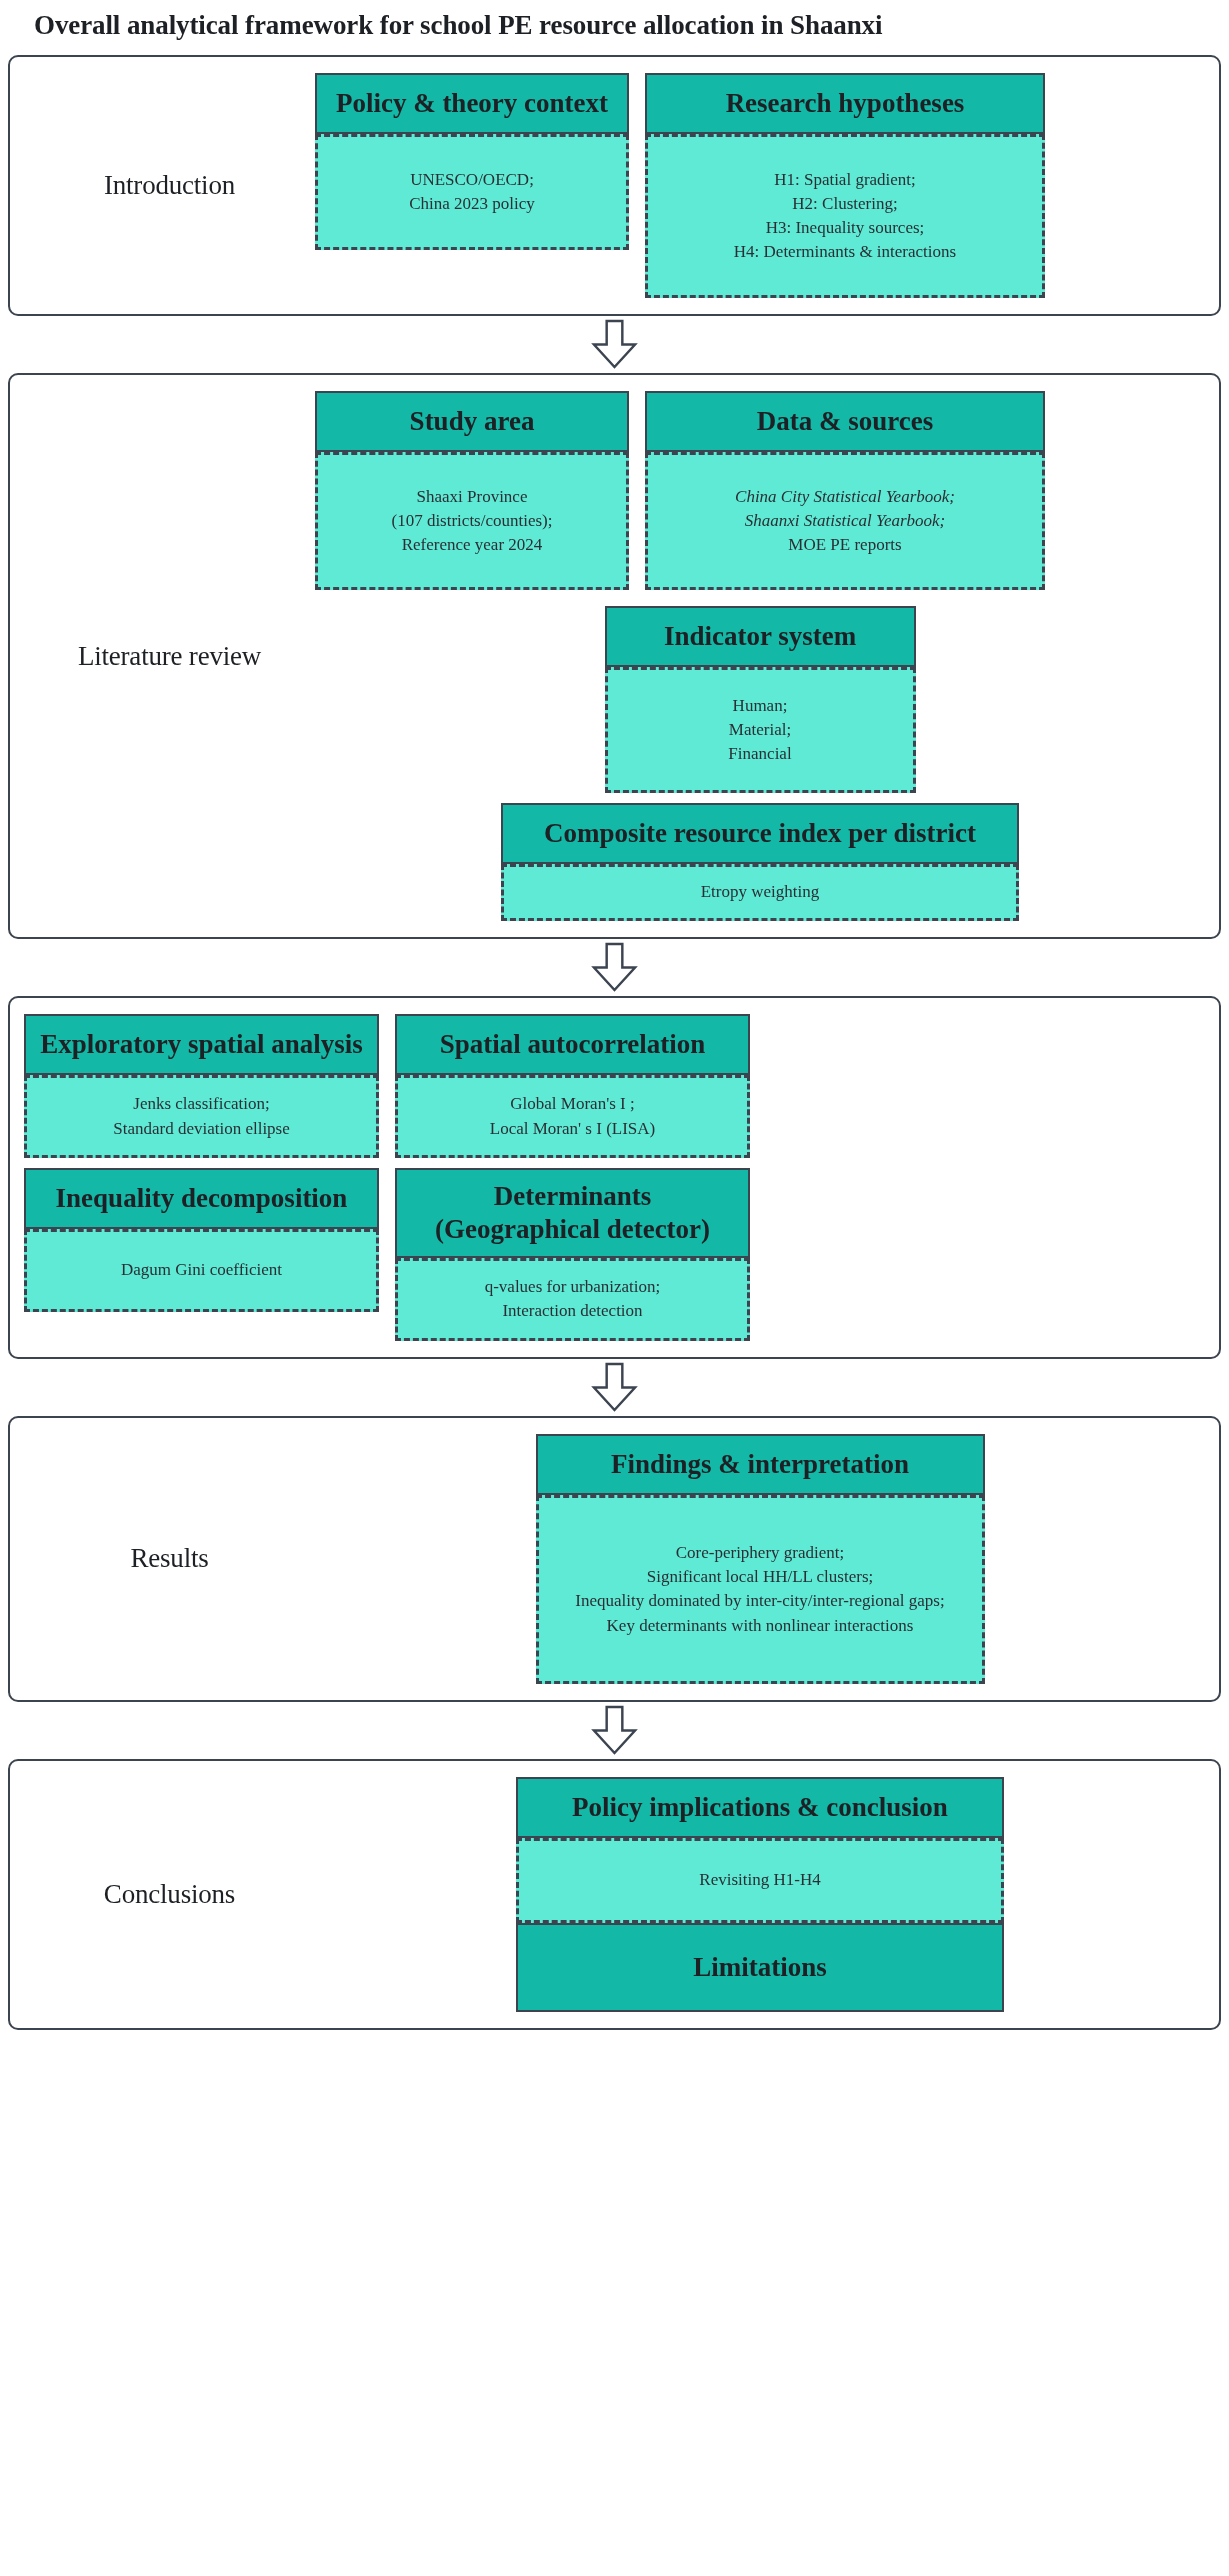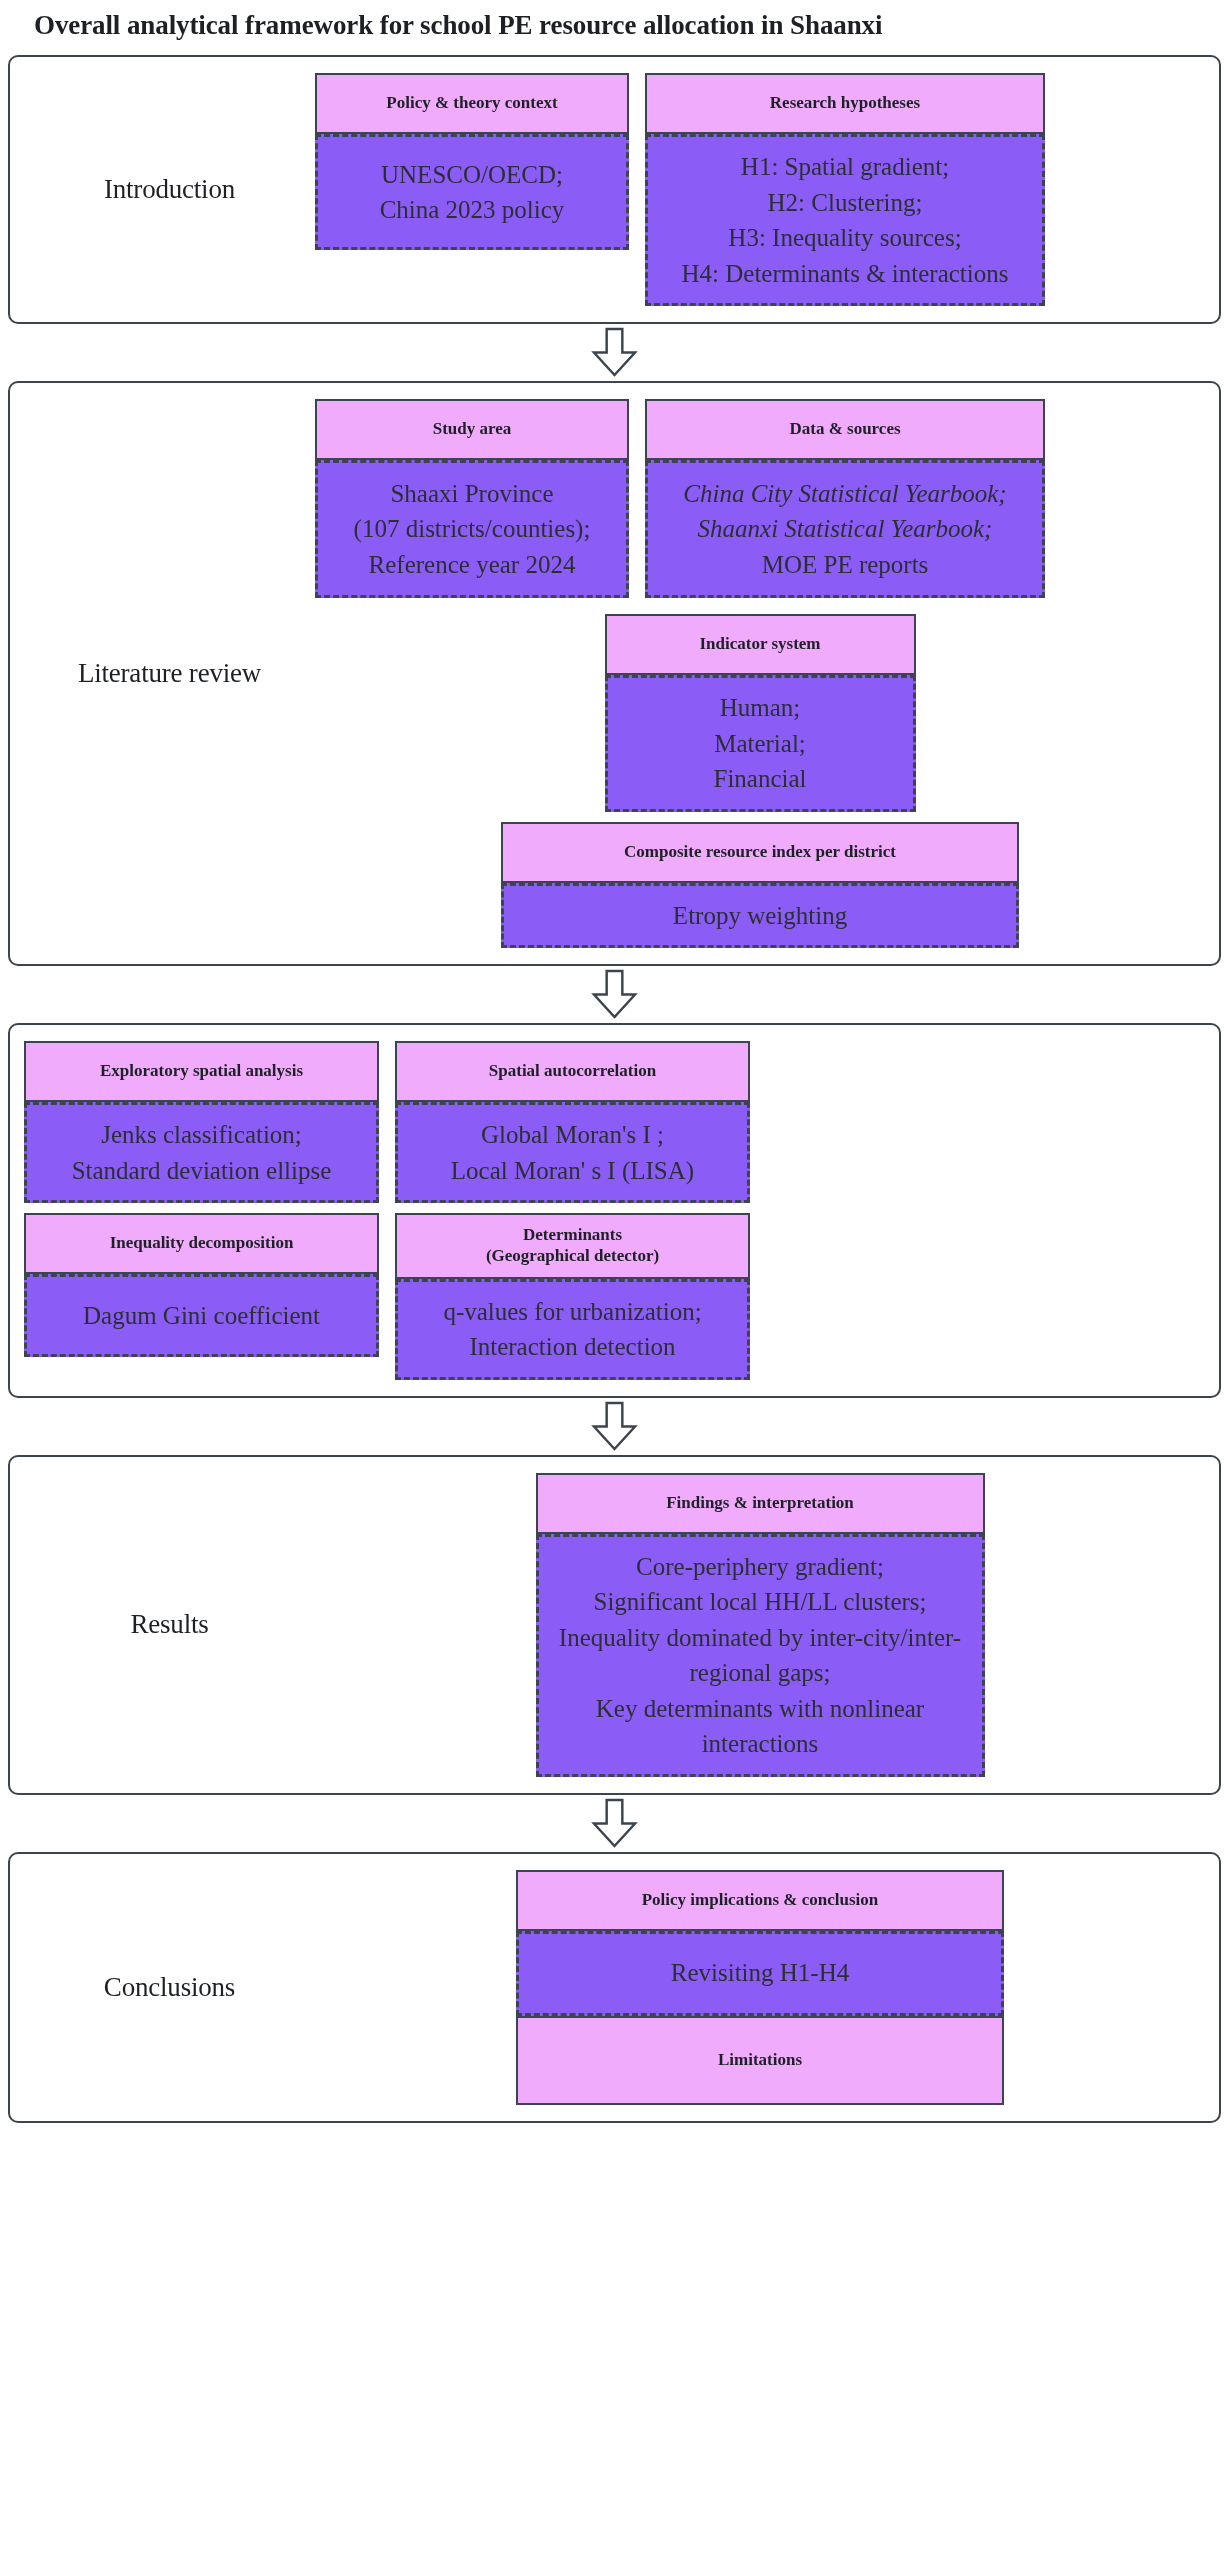--- a/index.html
+++ b/index.html
@@ -74,41 +74,41 @@
 
   .col {
     display: flex;
     flex-direction: column;
     flex: 1 1 0;
   }
 
   
   .solid-box {
     border: 2.5px solid #3c4450;
-    background: #f0abfc;
+    background: #14b8a6;
     display: flex;
     align-items: center;
     justify-content: center;
     text-align: center;
     font-weight: bold;
-    font-size: 17px;
+    font-size: 27px;
     color: #1d2024;
     padding: 10px 12px;
     min-height: 61px;
     line-height: 1.22;
   }
 
   .dashed-box {
     border: 3px dashed #3c4450;
-    background: #8b5cf6;
+    background: #5eead4;
     display: flex;
     align-items: center;
     justify-content: center;
     text-align: center;
-    font-size: 25px;
+    font-size: 17px;
     color: #2b2f35;
     padding: 12px 12px;
     line-height: 1.42;
   }
   .dashed-box .lines { width: 100%; }
   .dashed-box .lines div { white-space: normal; }
   .italic-line { font-style: italic; }
 
   
   .arrow-wrap {

